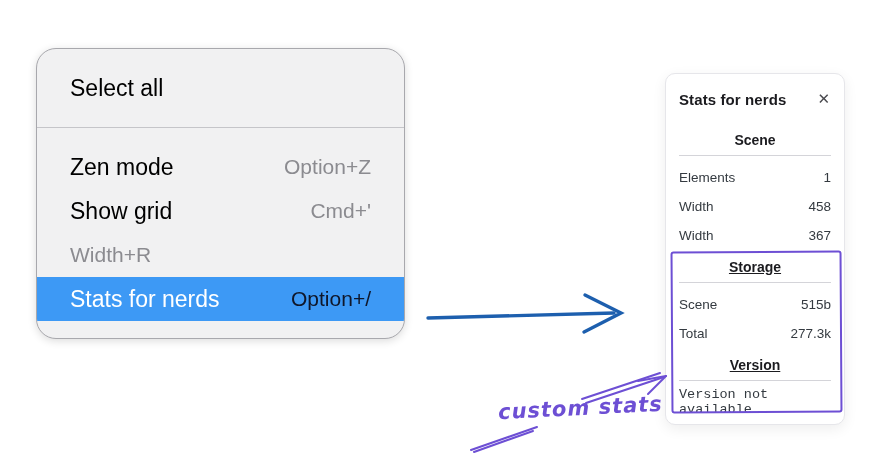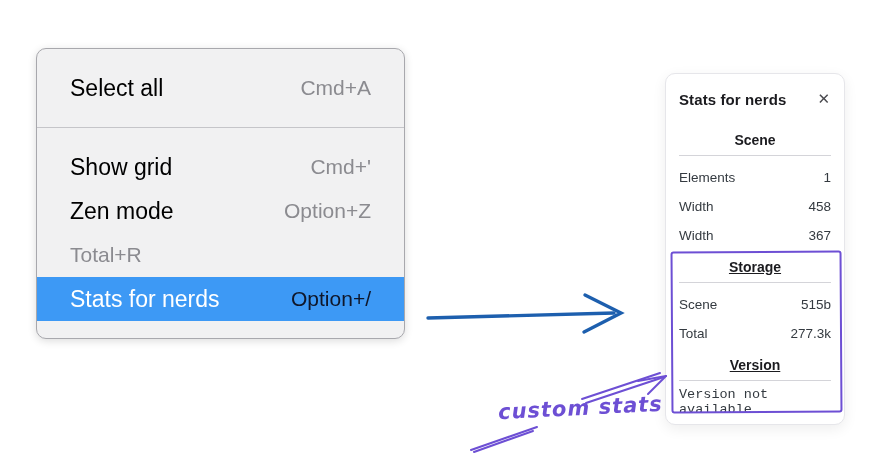--- a/index.html
+++ b/index.html
@@ -5,21 +5,21 @@
   html,body{margin:0;padding:0;}
   body{
     width:873px;height:461px;position:relative;overflow:hidden;
     background:#ffffff;
     font-family:"Liberation Sans","DejaVu Sans",sans-serif;
   }
 
   
   .menu{
     position:absolute;left:36px;top:48px;width:369px;box-sizing:border-box;
-    background:#f1f1f2;border:1px solid #a8a8ad;border-radius:10px;
+    background:#f1f1f2;border:1px solid #a8a8ad;border-radius:20px;
     box-shadow:0 2px 8px rgba(0,0,0,.14);
     overflow:hidden;
   }
   .menu-group{padding:17px 0;}
   .menu-row{
     height:44px;display:flex;align-items:center;justify-content:space-between;
     padding:0 33px;cursor:default;
   }
   .menu-row .mi-label{font-size:23px;color:#000;}
   .menu-row .mi-shortcut{font-size:21px;color:#8b8b90;}
@@ -63,35 +63,34 @@
     pointer-events:none;white-space:nowrap;
   }
 </style>
 </head>
 <body>
 
 <div class="menu">
   <div class="menu-group">
     <div class="menu-row">
       <span class="mi-label">Select all</span>
-      <span class="mi-shortcut">Cmd+A</span>
     </div>
   </div>
   <div class="menu-sep"></div>
   <div class="menu-group">
     <div class="menu-row">
+      <span class="mi-label">Zen mode</span>
+      <span class="mi-shortcut">Option+Z</span>
+    </div>
+    <div class="menu-row">
       <span class="mi-label">Show grid</span>
       <span class="mi-shortcut">Cmd+'</span>
     </div>
     <div class="menu-row">
-      <span class="mi-label">Zen mode</span>
-      <span class="mi-shortcut">Option+Z</span>
-    </div>
-    <div class="menu-row">
-      <span class="mi-shortcut">Total+R</span>
+      <span class="mi-shortcut">Width+R</span>
     </div>
     <div class="menu-row highlighted">
       <span class="mi-label">Stats for nerds</span>
       <span class="mi-shortcut">Option+/</span>
     </div>
   </div>
 </div>
 
 <div class="panel">
   <div class="panel-head">

